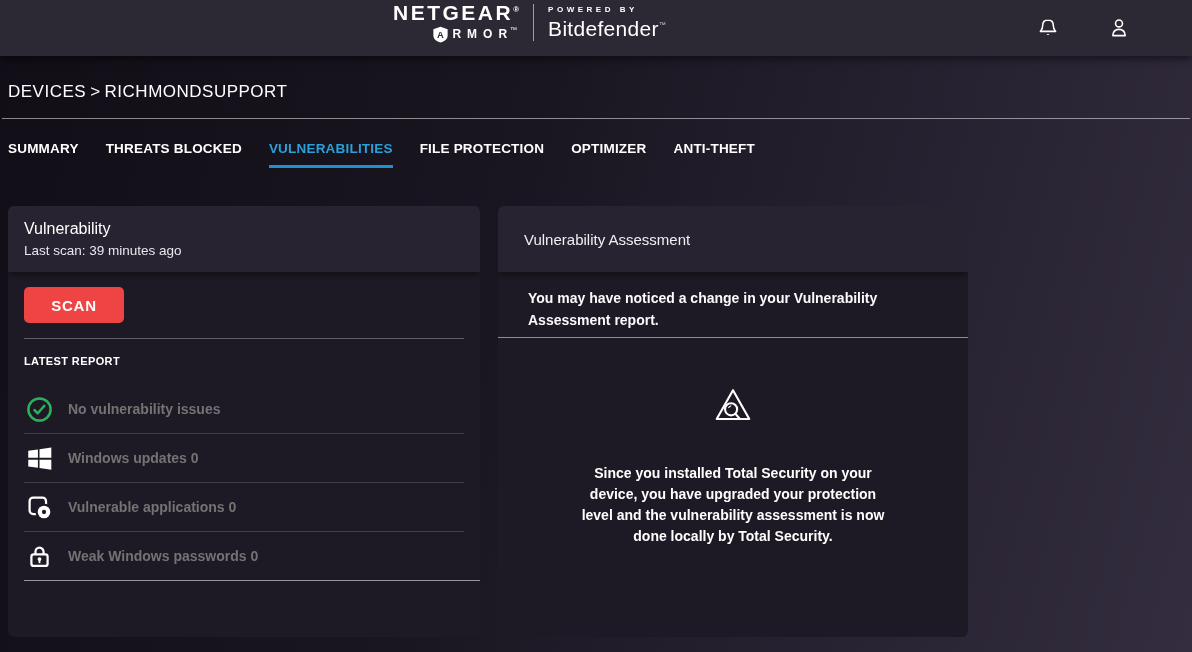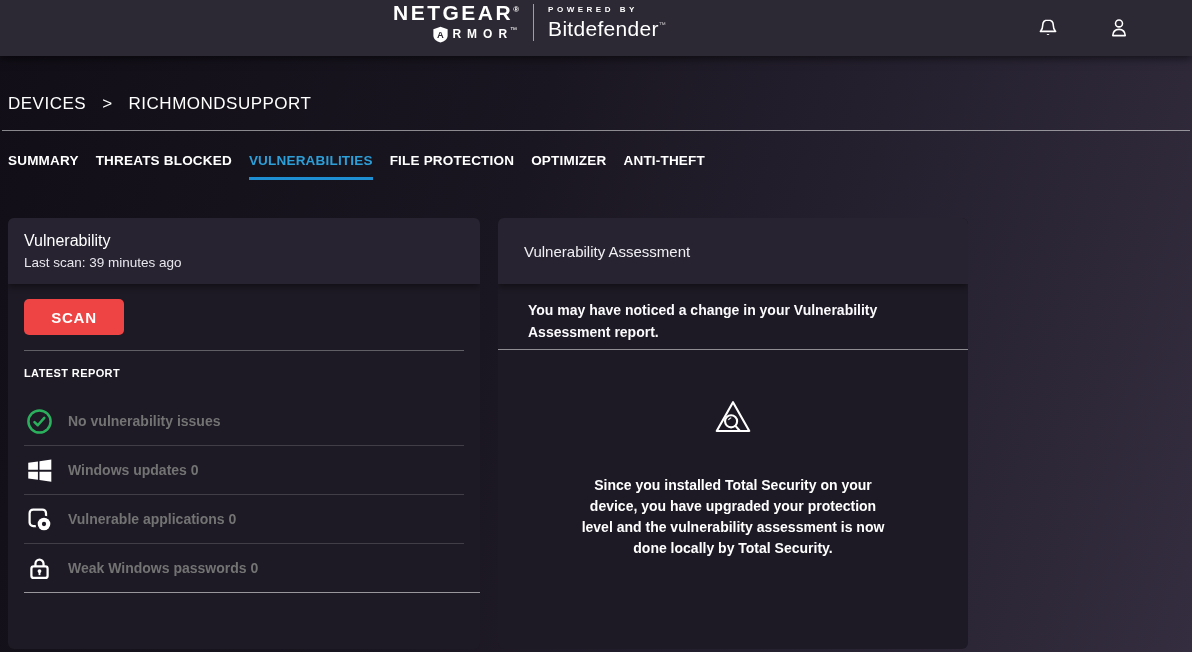--- a/index.html
+++ b/index.html
@@ -29,24 +29,24 @@
   .logo-divider { width:1px; height:37px; background:rgba(255,255,255,0.55); }
   .bd-block { display:flex; flex-direction:column; line-height:1; }
   .bd-powered { font-size:8px; font-weight:bold; letter-spacing:3.5px; }
   .bd-name { font-size:21px; font-weight:500; margin-top:4px; letter-spacing:0.3px; }
   .bd-name sup { font-size:7px; color:rgba(255,255,255,0.7); vertical-align: 9px; }
   .topbar-icons { position:absolute; right:62px; top:0; height:56px; display:flex; align-items:center; gap:49px; }
   .icon-btn { background:none; border:none; cursor:pointer; padding:0; }
   .icon-btn svg { width:22px; height:22px; display:block; }
 
   
-  .breadcrumb { margin:38px 0 0 8px; font-size:17px; letter-spacing:0.5px; display:flex; gap:16px; }
+  .breadcrumb { margin:26px 0 0 8px; font-size:17px; letter-spacing:0.5px; display:flex; gap:4px; }
   .breadcrumb span { color:#fff; }
   .breadcrumb-divider { margin:16px 2px 0; border-bottom:1px solid rgba(255,255,255,0.5); }
-  .tabs { display:flex; gap:17px; margin:22px 0 0 8px; }
+  .tabs { display:flex; gap:27px; margin:22px 0 0 8px; }
   .tab { font-size:13.5px; font-weight:bold; letter-spacing:0.2px; padding-bottom:9px;
          border-bottom:3px solid transparent; cursor:pointer; }
   .tab.active { color:#2d9fd8; border-bottom-color:#1e8fd2; }
 
   
   .cards { display:flex; gap:18px; margin:38px 8px 0; }
   .card { width:472px; height:431px; background:#1e1a25; border-radius:6px; overflow:hidden; }
   .card.assessment { width:470px; }
   .card-header {
     height:66px; background:#272330; box-shadow:0 3px 6px rgba(0,0,0,0.4);

